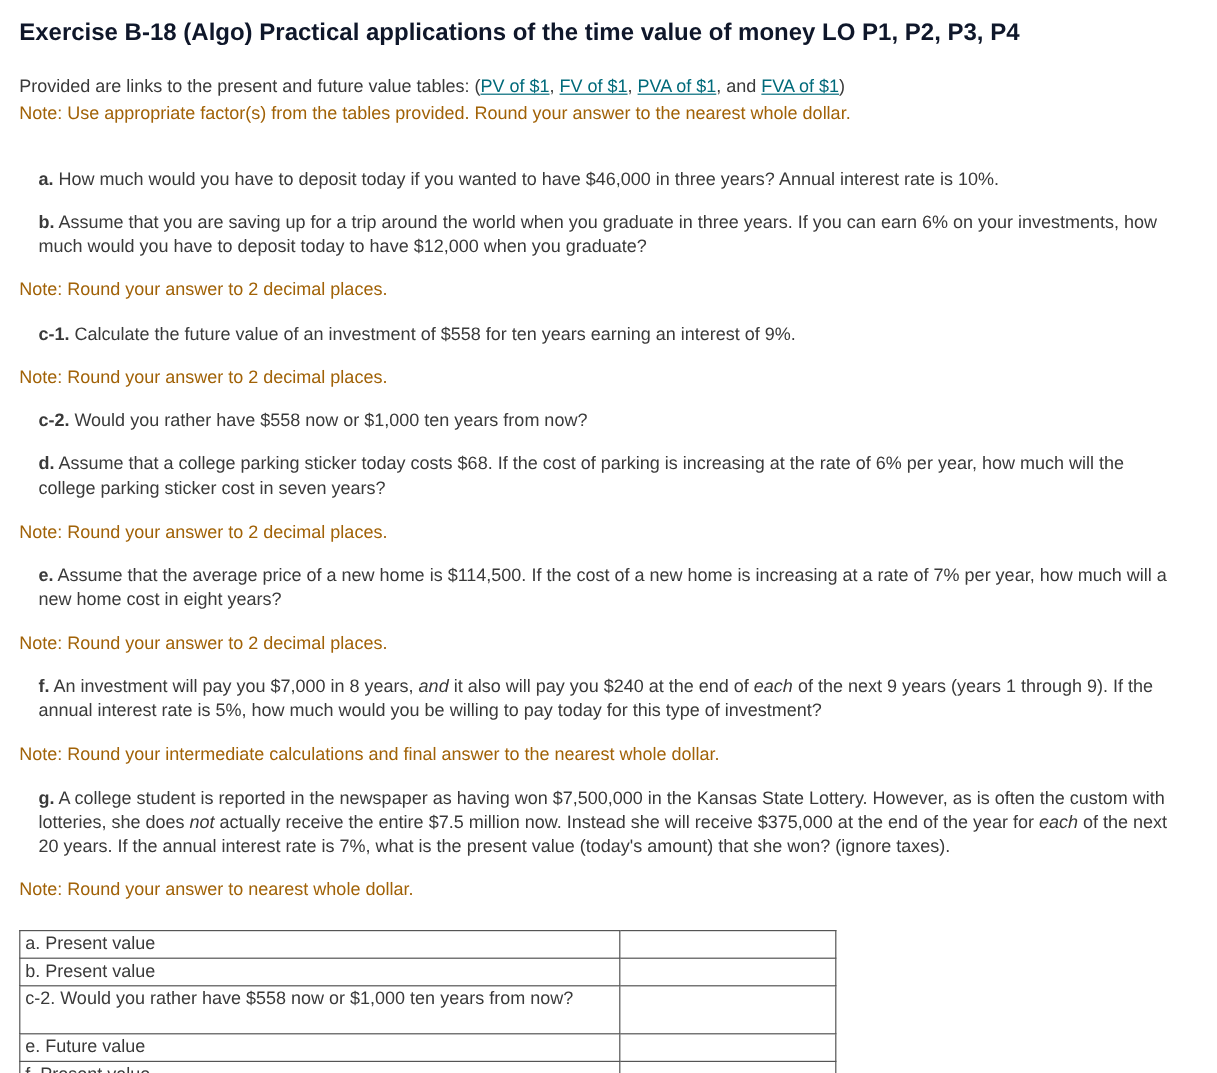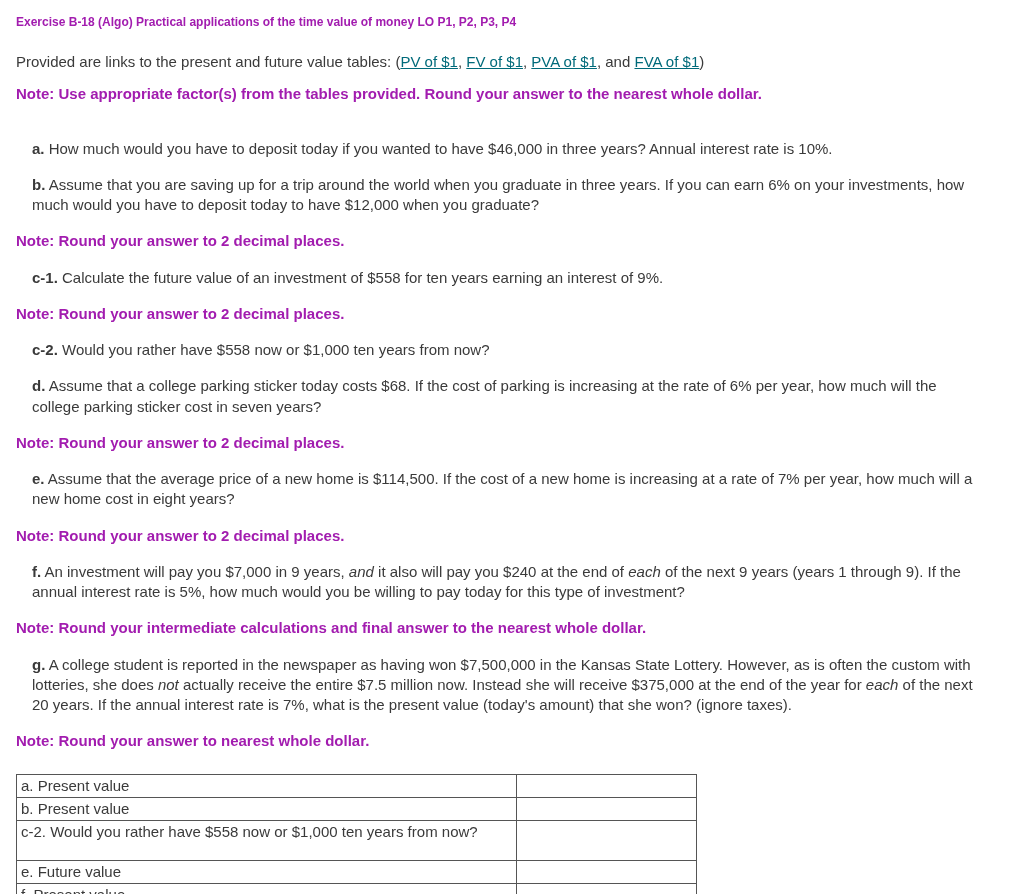--- a/index.html
+++ b/index.html
@@ -8,28 +8,28 @@
     margin: 0;
     padding: 14px 16px;
     width: 1014px;
     background: #fff;
     color: #3a3a3a;
     line-height: 1.35;
     font-size: 15px;
   }
   .title {
     font-weight: bold;
-    font-size: 12px;
-    color: #a21caf;
+    font-size: 20px;
+    color: #0f172a;
     margin-bottom: 22px;
   }
-  .intro { margin-bottom: 12px; }
+  .intro { margin-bottom: 2px; }
   .red-note {
-    color: #a21caf;
-    font-weight: bold;
+    color: #a16207;
+    font-weight: normal;
   }
   .link {
     color: #006a7a;
     text-decoration: underline;
   }
   .section-gap { height: 18px; }
   p { margin: 0; }
   .q { margin: 16px; }
   .q .label { font-weight: bold; }
   em { font-style: italic; }
@@ -92,21 +92,21 @@
   <span class="label">d.</span><span> Assume that a college parking sticker today costs $68. If the cost of parking is increasing at the rate of 6% per year, how much will the college parking sticker cost in seven years?</span>
 </p>
 <p class="red-note">Note: Round your answer to 2 decimal places.</p>
 
 <p class="q body-text">
   <span class="label">e.</span><span> Assume that the average price of a new home is $114,500. If the cost of a new home is increasing at a rate of 7% per year, how much will a new home cost in eight years?</span>
 </p>
 <p class="red-note">Note: Round your answer to 2 decimal places.</p>
 
 <p class="q body-text">
-  <span class="label">f.</span><span> An investment will pay you $7,000 in 9 years, </span><em>and</em><span> it also will pay you $240 at the end of </span><em>each</em><span> of the next 9 years (years 1 through 9). If the annual interest rate is 5%, how much would you be willing to pay today for this type of investment?</span>
+  <span class="label">f.</span><span> An investment will pay you $7,000 in 8 years, </span><em>and</em><span> it also will pay you $240 at the end of </span><em>each</em><span> of the next 9 years (years 1 through 9). If the annual interest rate is 5%, how much would you be willing to pay today for this type of investment?</span>
 </p>
 <p class="red-note">Note: Round your intermediate calculations and final answer to the nearest whole dollar.</p>
 
 <p class="q body-text">
   <span class="label">g.</span><span> A college student is reported in the newspaper as having won $7,500,000 in the Kansas State Lottery. However, as is often the custom with lotteries, she does </span><em>not</em><span> actually receive the entire $7.5 million now. Instead she will receive $375,000 at the end of the year for </span><em>each</em><span> of the next 20 years. If the annual interest rate is 7%, what is the present value (today's amount) that she won? (ignore taxes).</span>
 </p>
 <p class="red-note">Note: Round your answer to nearest whole dollar.</p>
 
 <table class="answers">
   <tbody>

